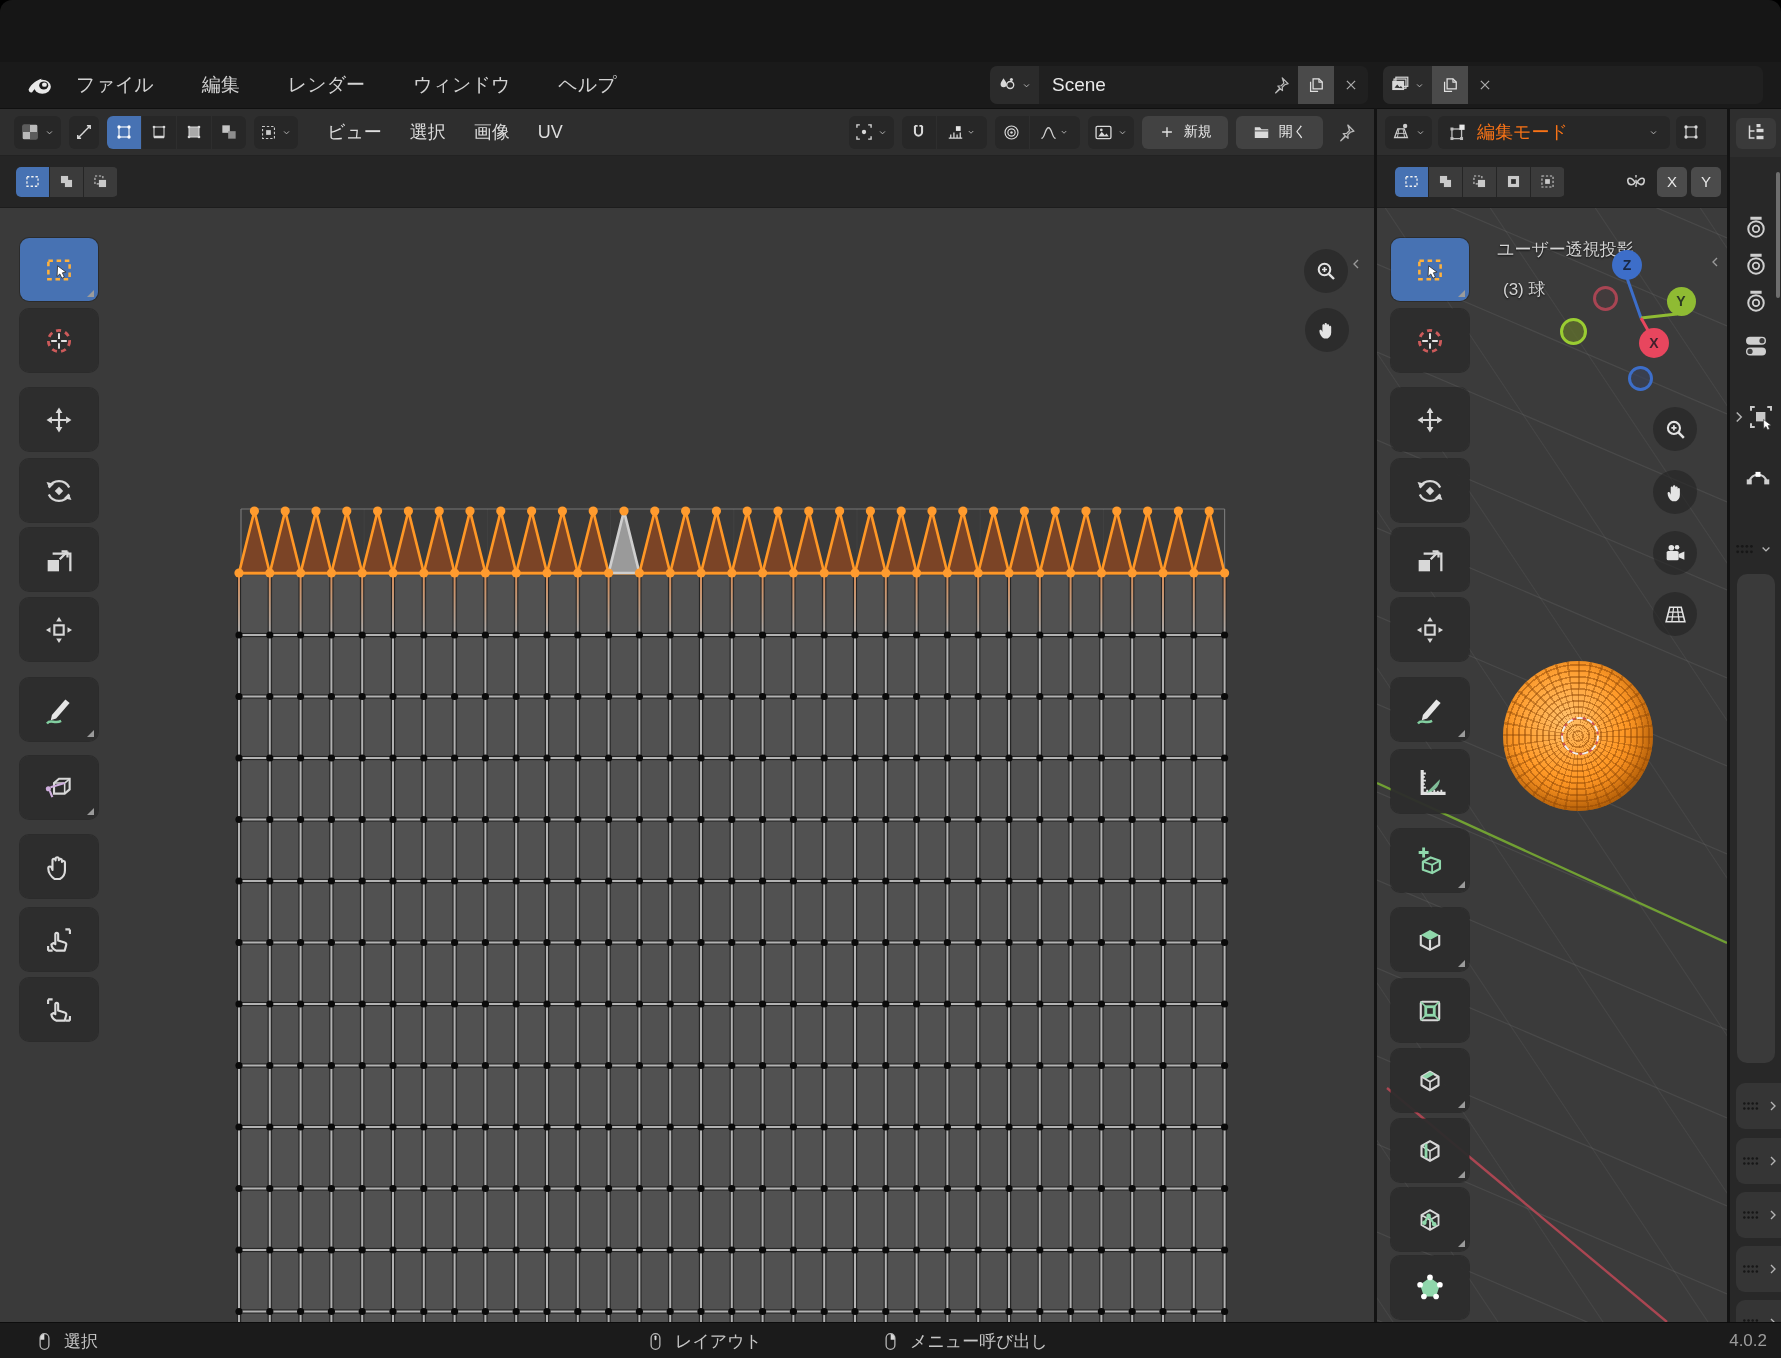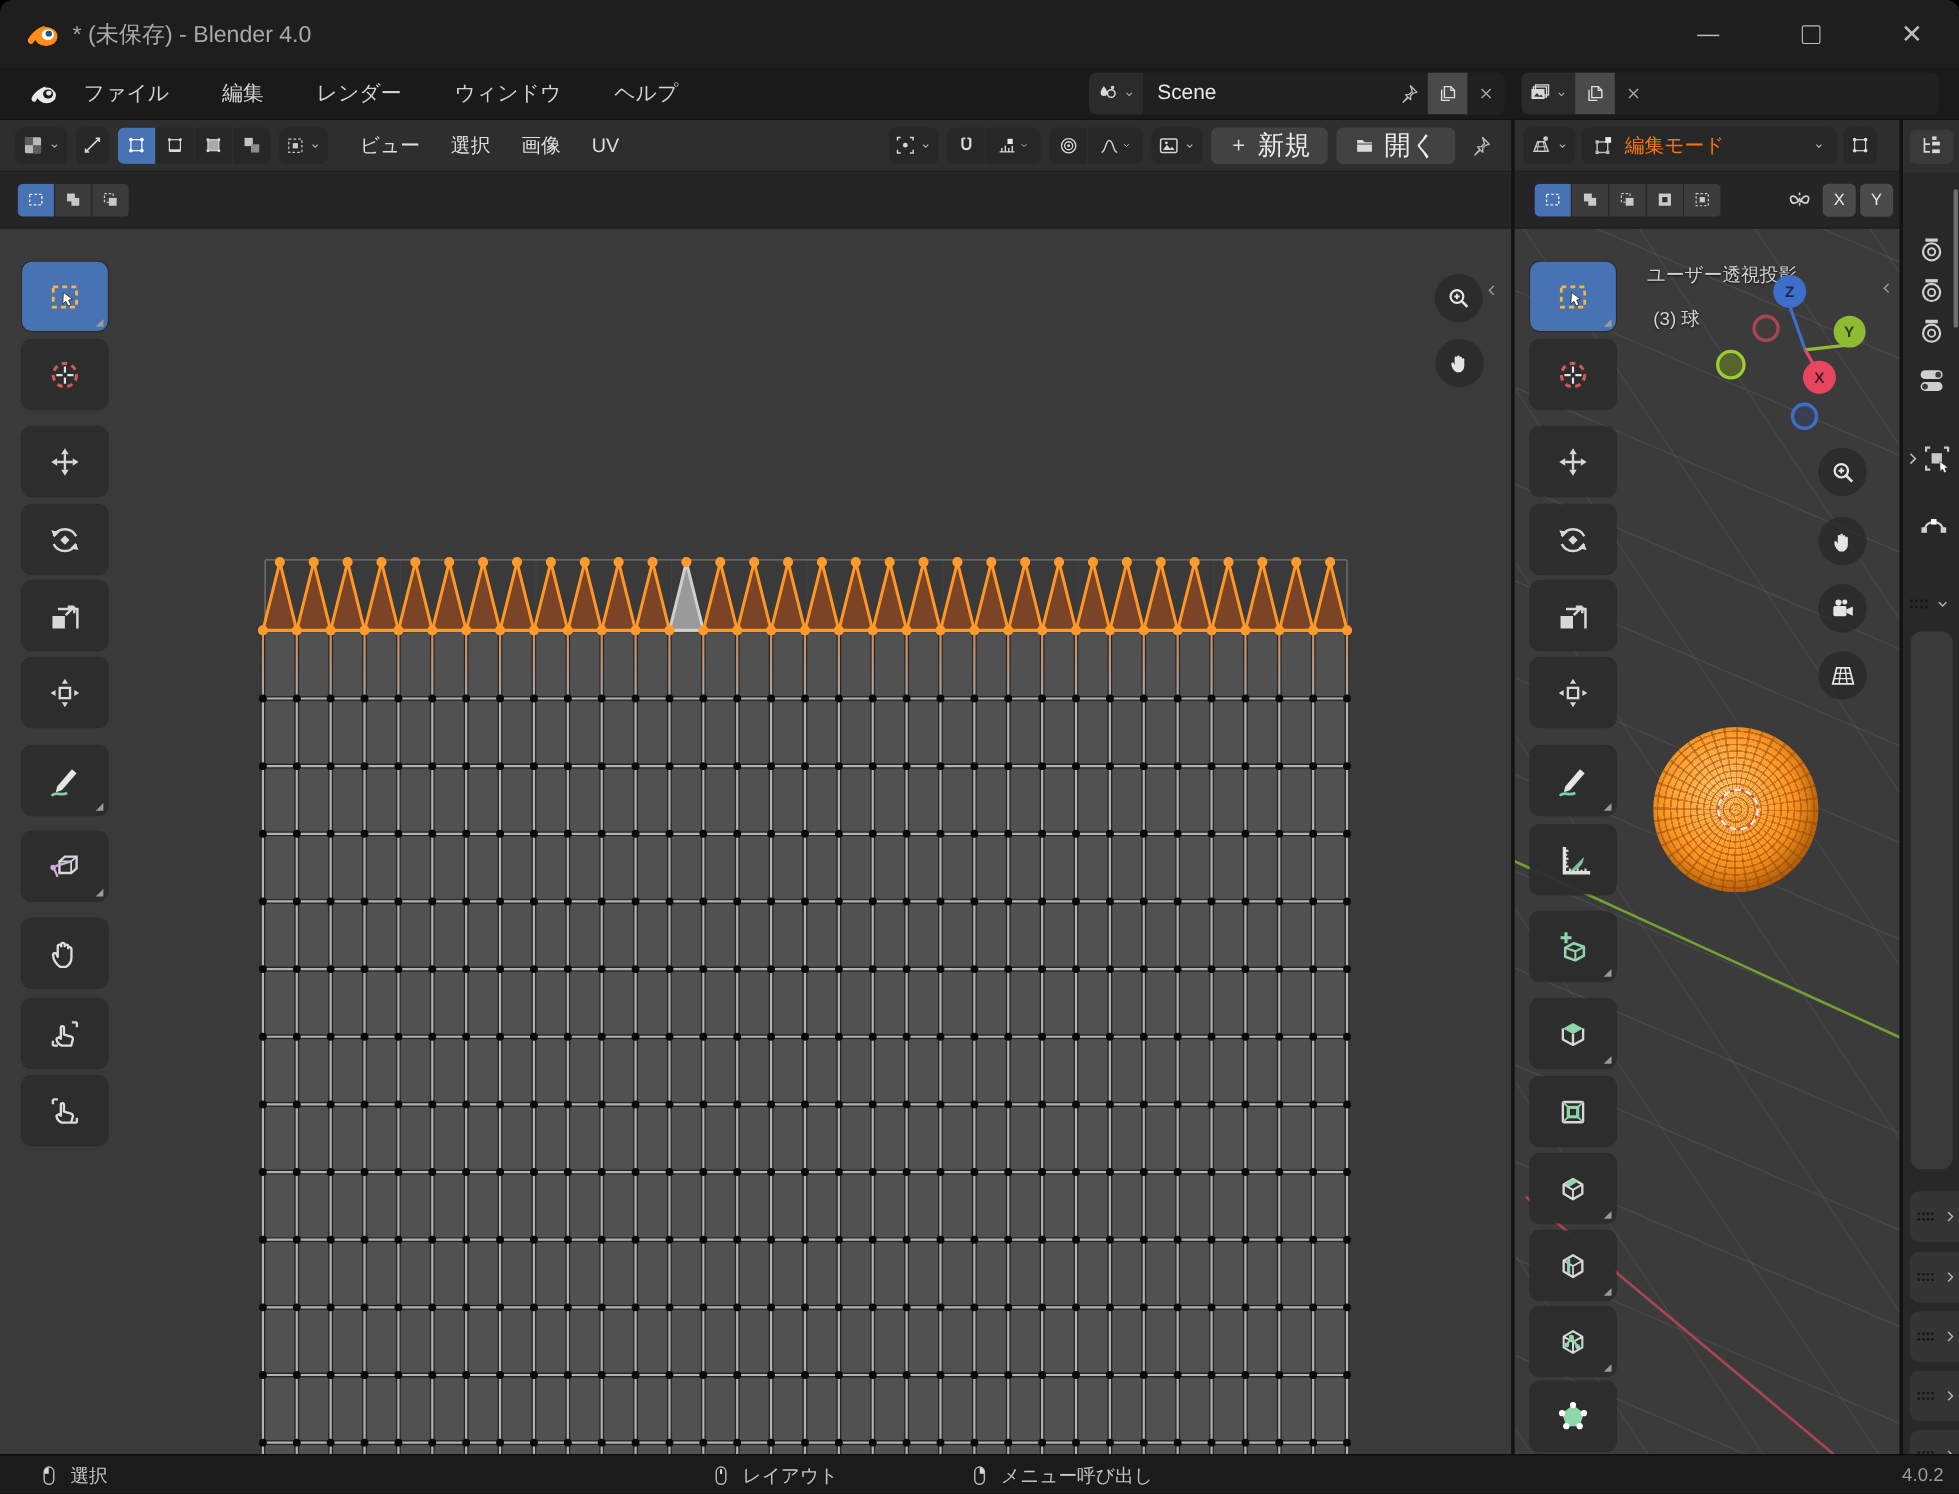--- a/index.html
+++ b/index.html
@@ -30,21 +30,21 @@
 
   
   .ed-header{top:108px;height:48px;background:#2e2e2e;border-top:1px solid #101010;border-bottom:1px solid #222;}
   .toolrow{top:156px;height:52px;background:#252525;border-bottom:1px solid #1d1d1d;}
   .hbtn{height:33px;background:#272727;border-radius:6px;display:flex;align-items:center;justify-content:center;gap:2px;padding:0 5px;}
   .hbtn.plain{background:transparent;}
   .seg{display:flex;height:33px;border-radius:6px;overflow:hidden;}
   .seg .cell{width:34px;height:33px;display:flex;align-items:center;justify-content:center;background:#272727;margin-right:1px;}
   .seg .cell:last-child{margin-right:0;}
   .seg .cell.on{background:#4772b3;}
-  .txtbtn{height:33px;background:#424242;border-radius:6px;display:flex;align-items:center;gap:8px;padding:0 16px;font-size:24px;color:#ececec;}
+  .txtbtn{height:33px;background:#424242;border-radius:6px;display:flex;align-items:center;gap:8px;padding:0 16px;font-size:14px;color:#ececec;}
   .hmenu{font-size:18px;color:#dedede;padding:0 3px;}
   .smallseg{display:flex;border-radius:5px;overflow:hidden;}
   .smallseg .cell{width:33px;height:30px;display:flex;align-items:center;justify-content:center;background:#3b3b3b;margin-right:1px;}
   .smallseg .cell.on{background:#4772b3;}
   .xybtn{width:30px;height:30px;border-radius:5px;background:#4b4b4b;color:#e8e8e8;font-size:15px;display:flex;align-items:center;justify-content:center;}
 
   
   #uv-canvas{left:0;top:208px;width:1374px;height:1114px;background:#3a3a3a;overflow:hidden;}
   #vp-canvas{left:1377px;top:208px;width:350px;height:1114px;background:#3b3b3b;overflow:hidden;}
   .vdiv{top:108px;width:3px;height:1214px;background:#131313;}
@@ -83,36 +83,20 @@
   
   #statusbar{left:0;top:1322px;width:1781px;height:36px;background:#1b1b1b;border-top:1px solid #0d0d0d;}
   .hint{position:absolute;top:0;height:36px;display:flex;align-items:center;gap:9px;font-size:17px;color:#c6c6c6;}
   #version{position:absolute;right:14px;top:0;height:36px;display:flex;align-items:center;font-size:17px;color:#9c9c9c;}
 </style>
 </head>
 <body>
 
 <div id="app">
 
-  <div id="titlebar" class="abs flex">
-    <span class="icon" style="margin-left:22px;width:34px;height:34px;" id="logo-orange">
-        <svg viewBox="0 0 24 24" width="34" height="34">
-          <ellipse cx="14" cy="13.5" rx="7.3" ry="6.1" fill="#ff8d19"></ellipse>
-          <ellipse cx="15.2" cy="12.4" rx="3.9" ry="3.5" fill="#fff"></ellipse>
-          <ellipse cx="15.8" cy="11.7" rx="2.1" ry="1.9" fill="#265787"></ellipse>
-          <path d="M2.2 15.8c2.4-4.8 6.8-8.2 11.4-9.2l-8.3 11.6c-1.7.5-2.8-.3-3.1-2.4z" fill="#ff8d19"></path>
-        </svg>
-      </span>
-    <span id="title-text" style="margin-left:10px;">* (未保存) - Blender 4.0</span>
-    <div class="winbtn abs" style="left:1533px;">—</div>
-    <div class="winbtn abs" style="left:1626px;">
-        <span id="win-max-glyph"></span>
-      </div>
-    <div class="winbtn abs" style="left:1718px;font-size:24px;">✕</div>
-  </div>
 
   <div id="topbar" class="abs">
     <span class="icon abs" style="left:26px;top:9px;width:28px;height:28px;" id="logo-white">
         <svg viewBox="0 0 24 24" width="28" height="28">
           <ellipse cx="14" cy="13.5" rx="7.3" ry="6.1" fill="#e8e8e8"></ellipse>
           <ellipse cx="15.2" cy="12.4" rx="3.9" ry="3.5" fill="#1a1a1a"></ellipse>
           <ellipse cx="15.8" cy="11.7" rx="2.1" ry="1.9" fill="#e8e8e8"></ellipse>
           <path d="M2.2 15.8c2.4-4.8 6.8-8.2 11.4-9.2l-8.3 11.6c-1.7.5-2.8-.3-3.1-2.4z" fill="#e8e8e8"></path>
         </svg>
       </span>

